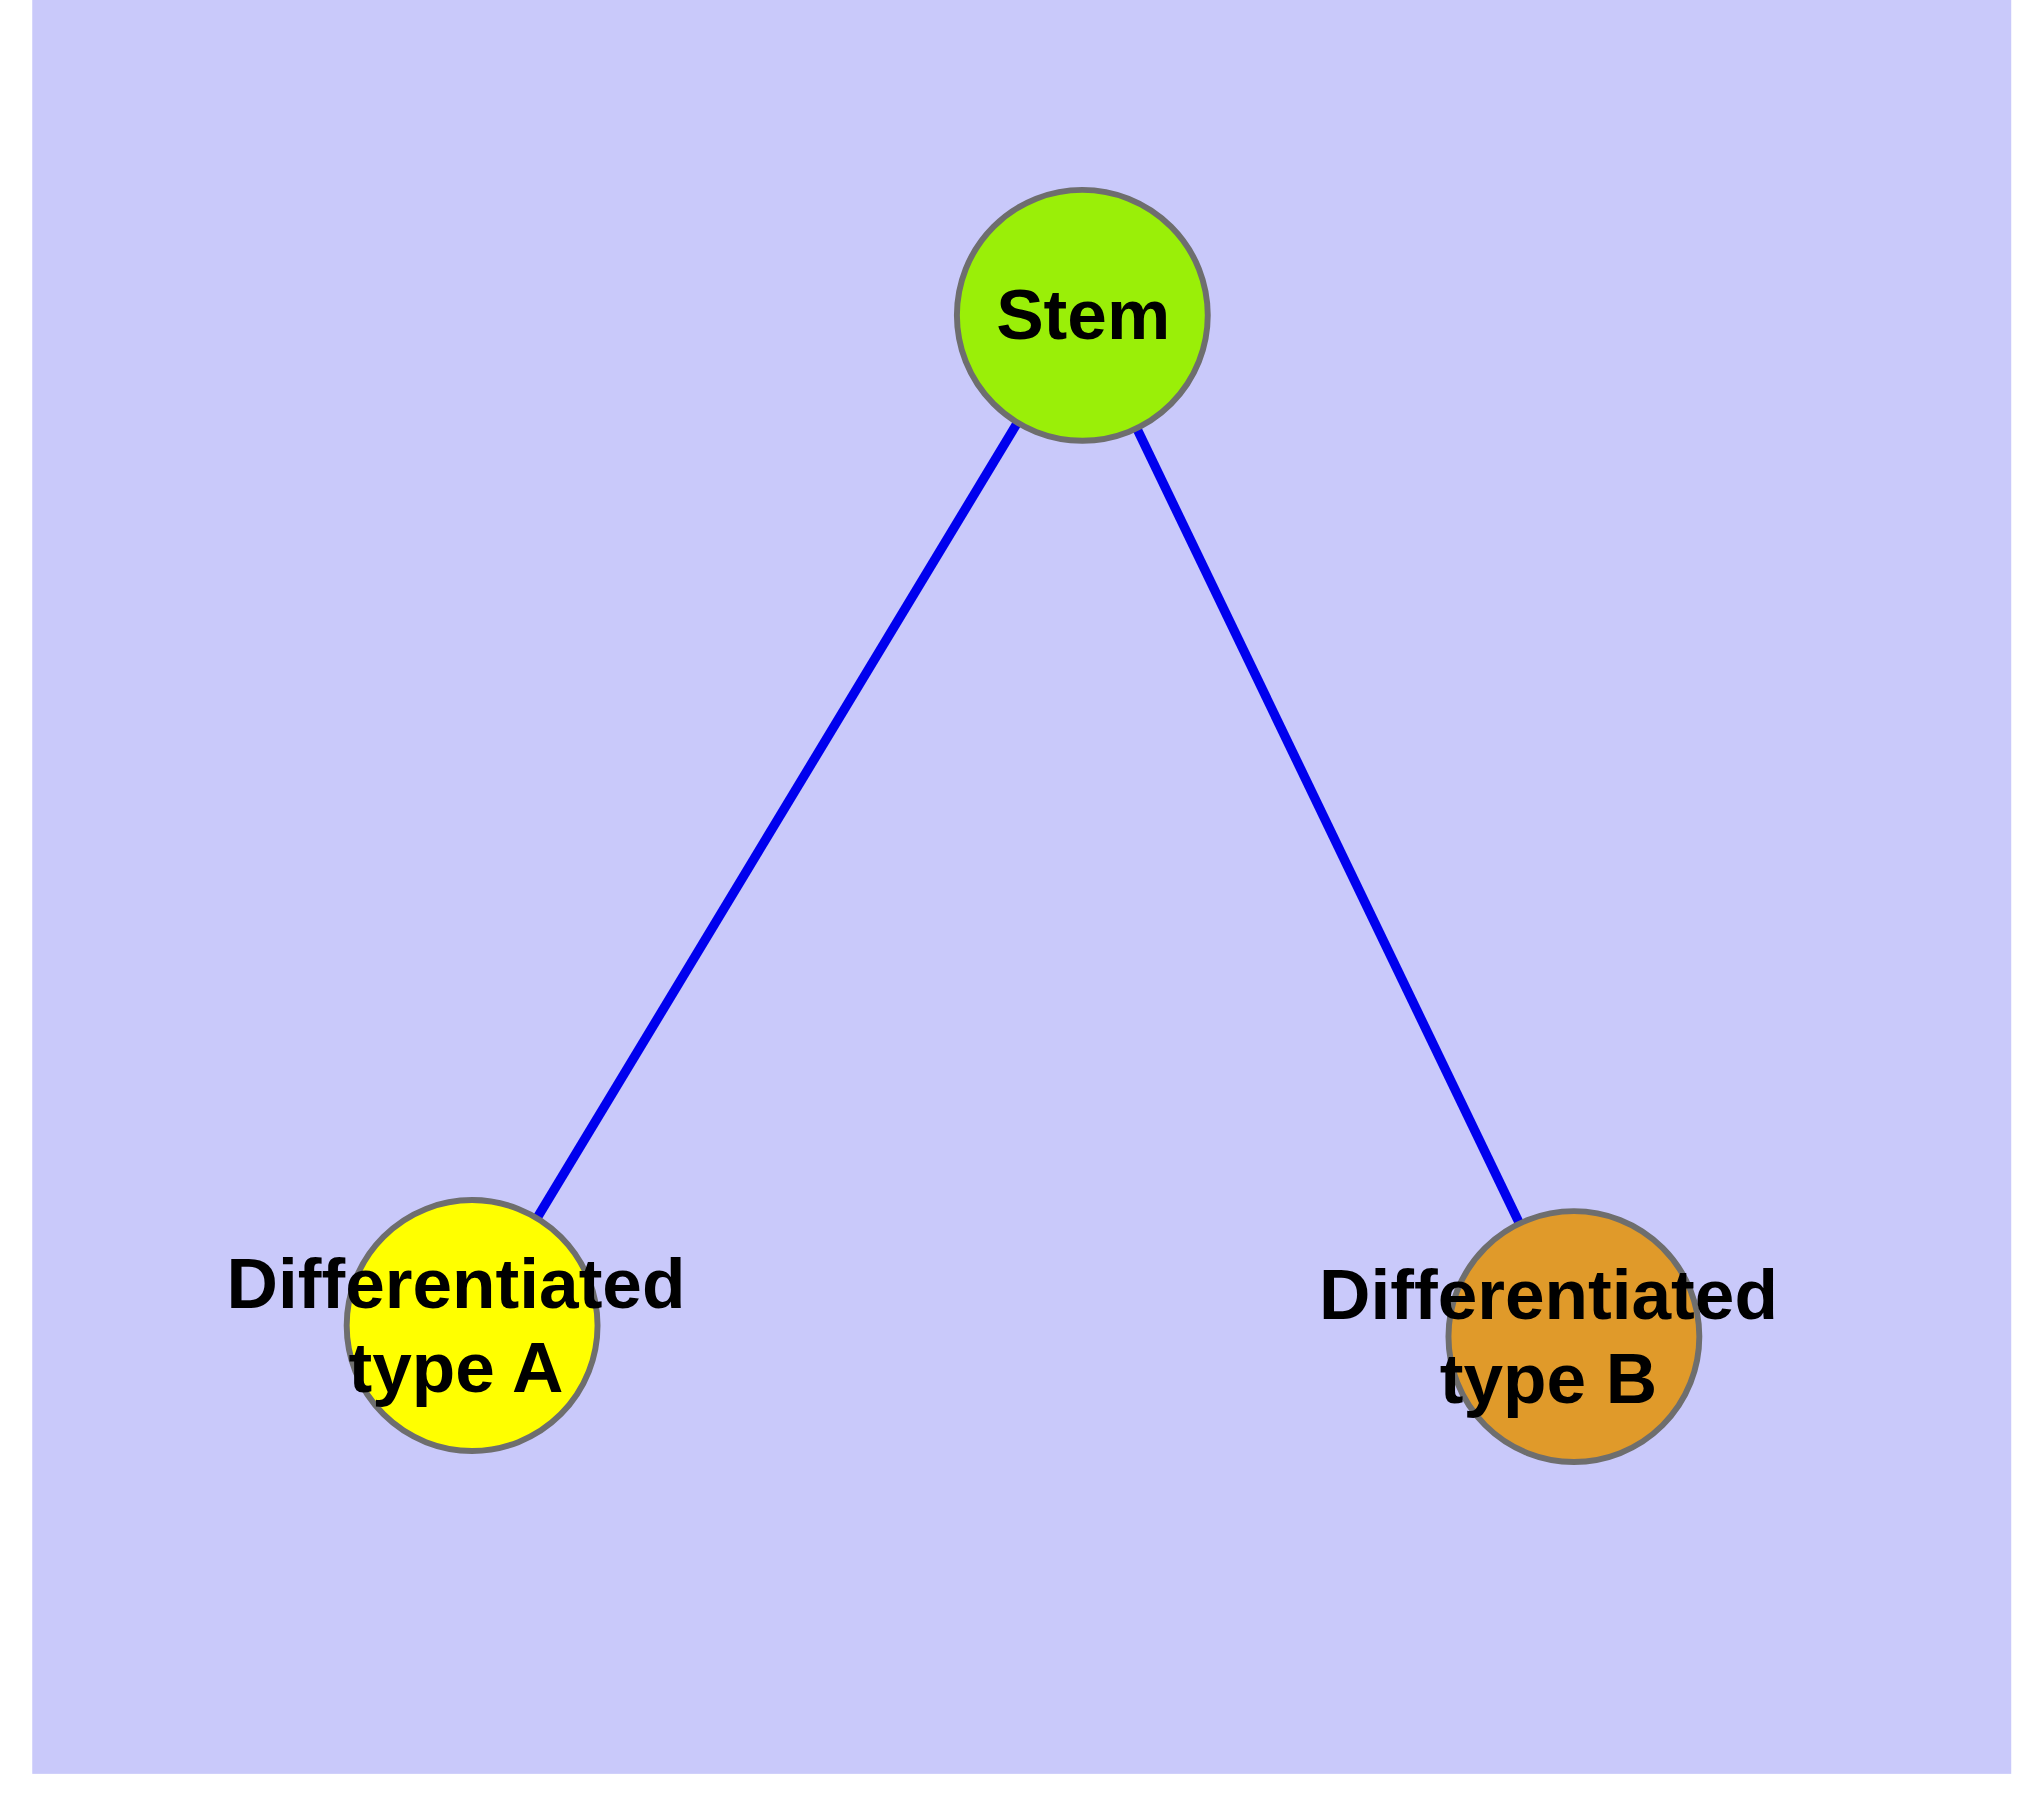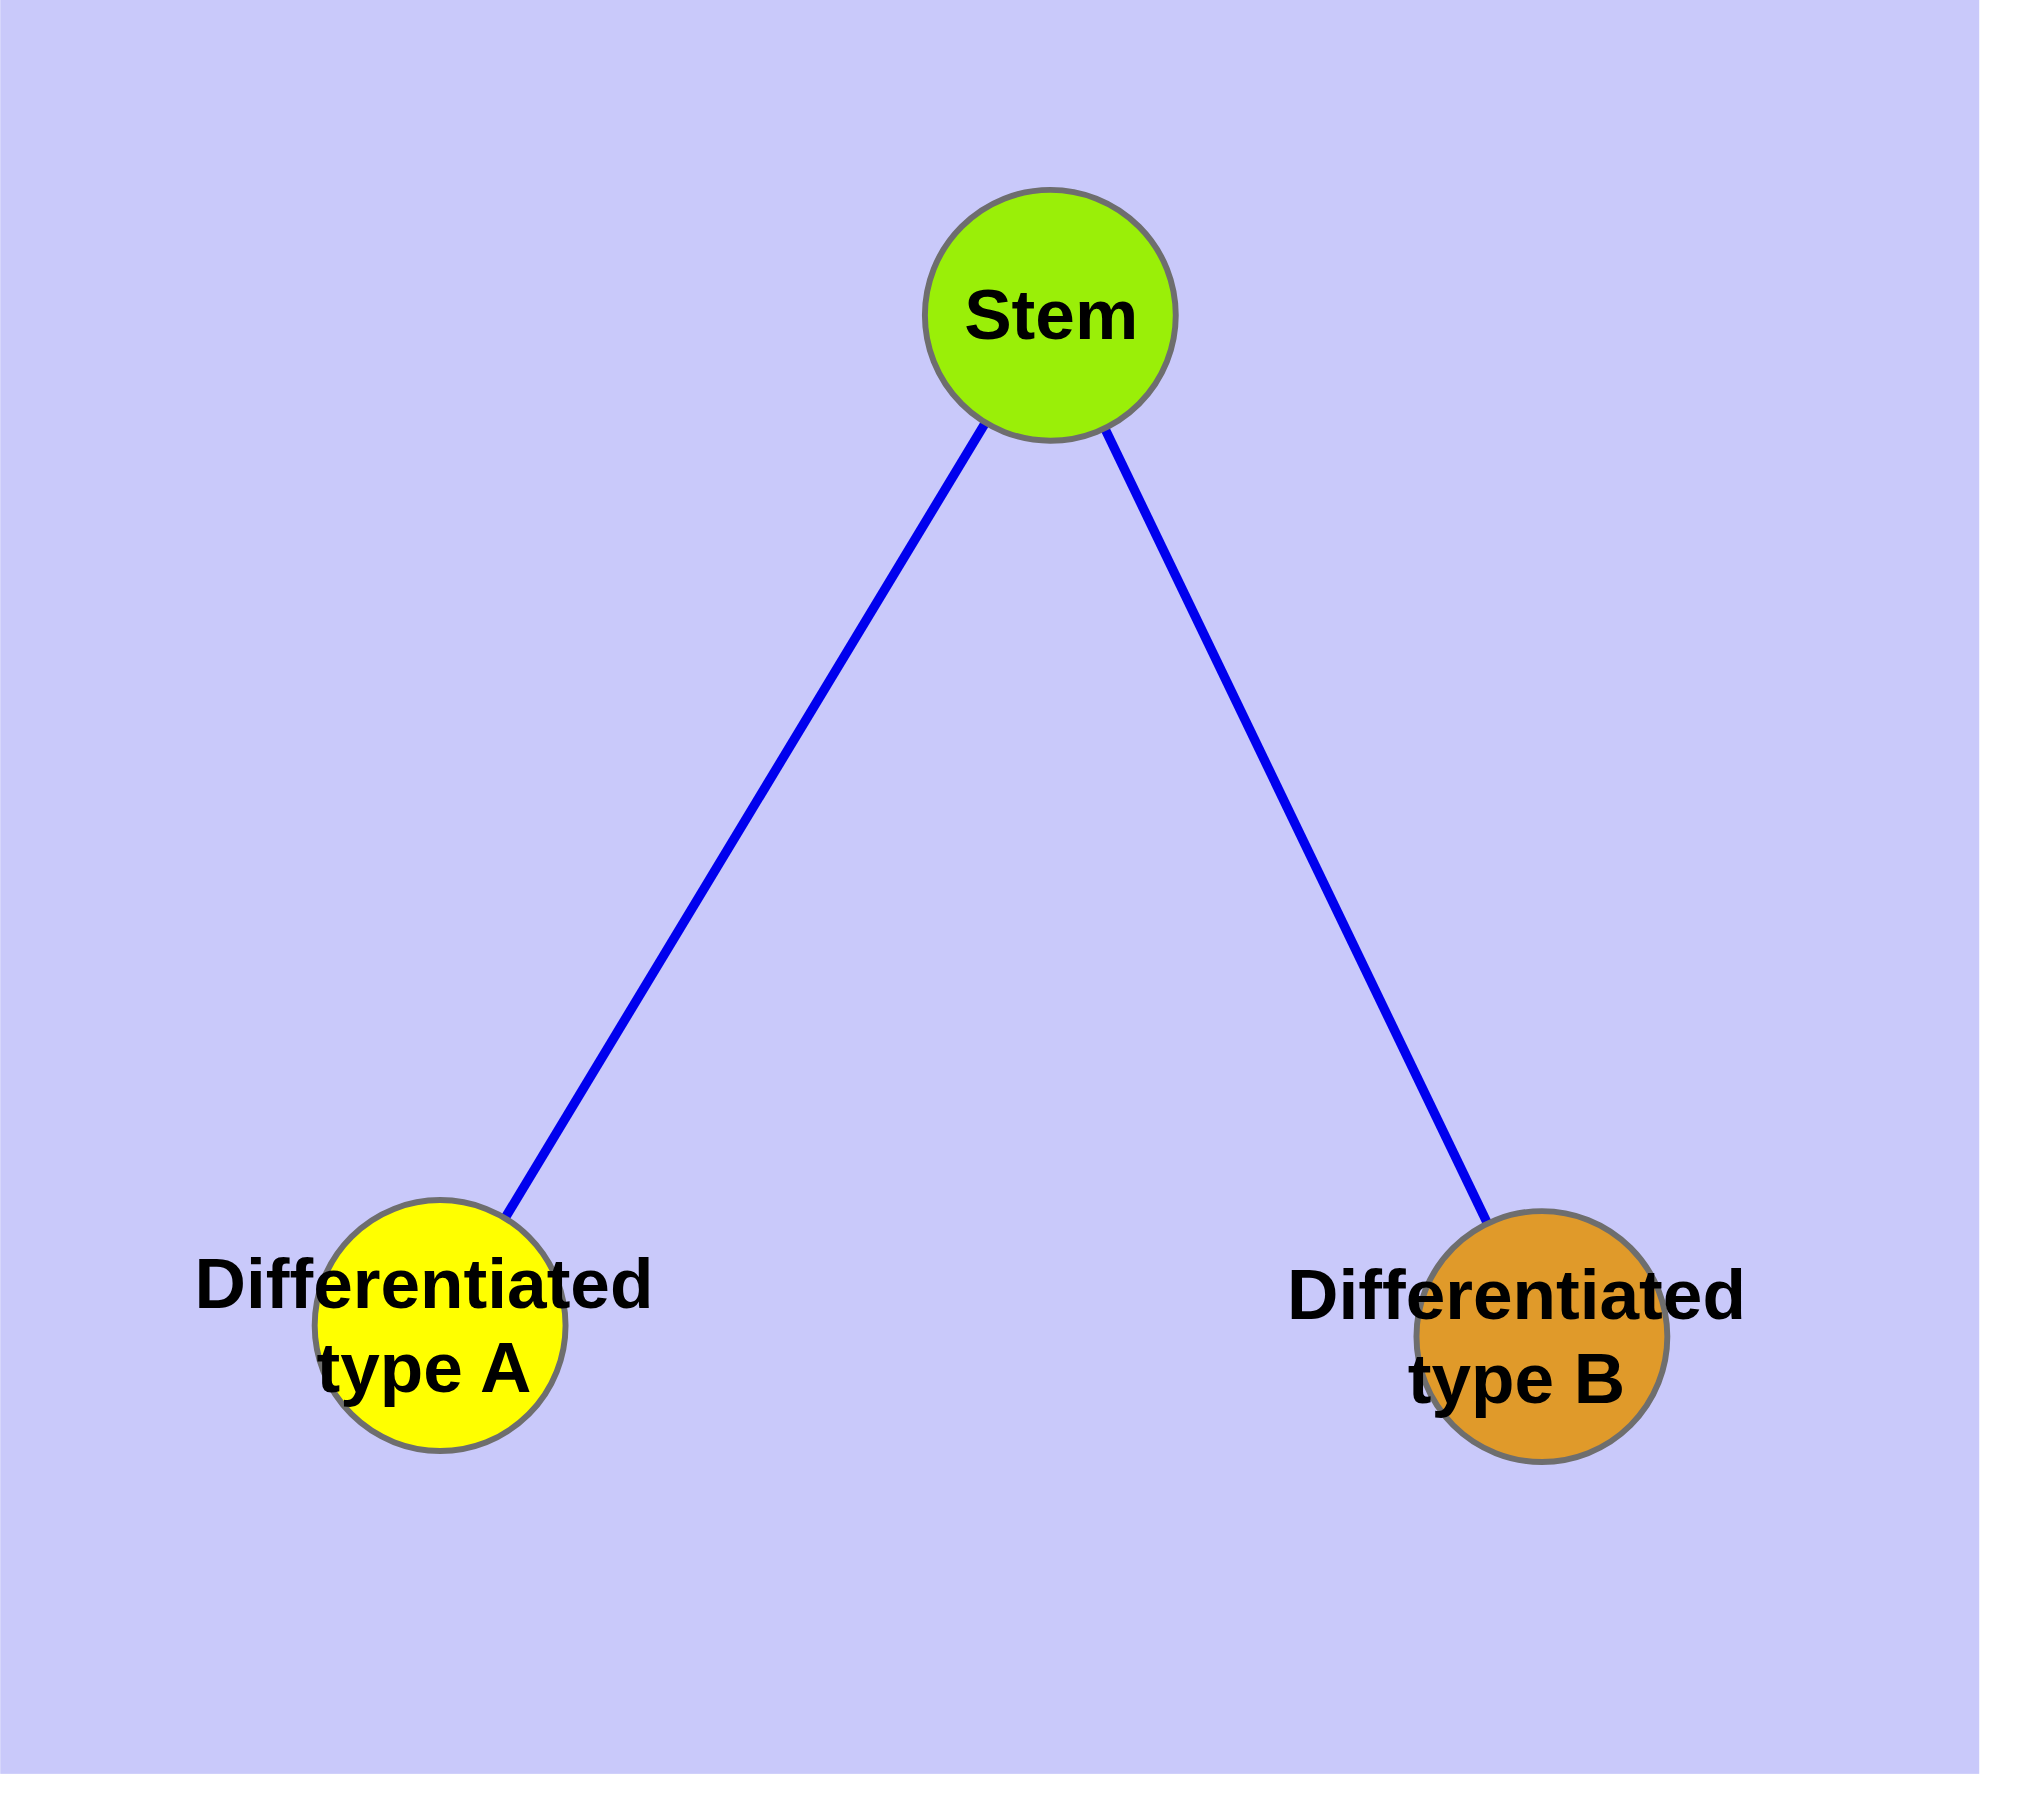--- a/index.html
+++ b/index.html
@@ -12,20 +12,21 @@
     height: 1812px;
     overflow: hidden;
     font-family: "Liberation Sans", sans-serif;
   }
   #graph-canvas {
     position: absolute;
     left: 0;
     top: 0;
     width: 1727px;
     height: 1812px;
+    padding-left: 32px;
   }
   svg#diagram-svg {
     display: block;
     width: 2021px;
     height: 1812px;
   }
   .node-label {
     font-family: "Liberation Sans", sans-serif;
     font-weight: bold;
     fill: #000000;

